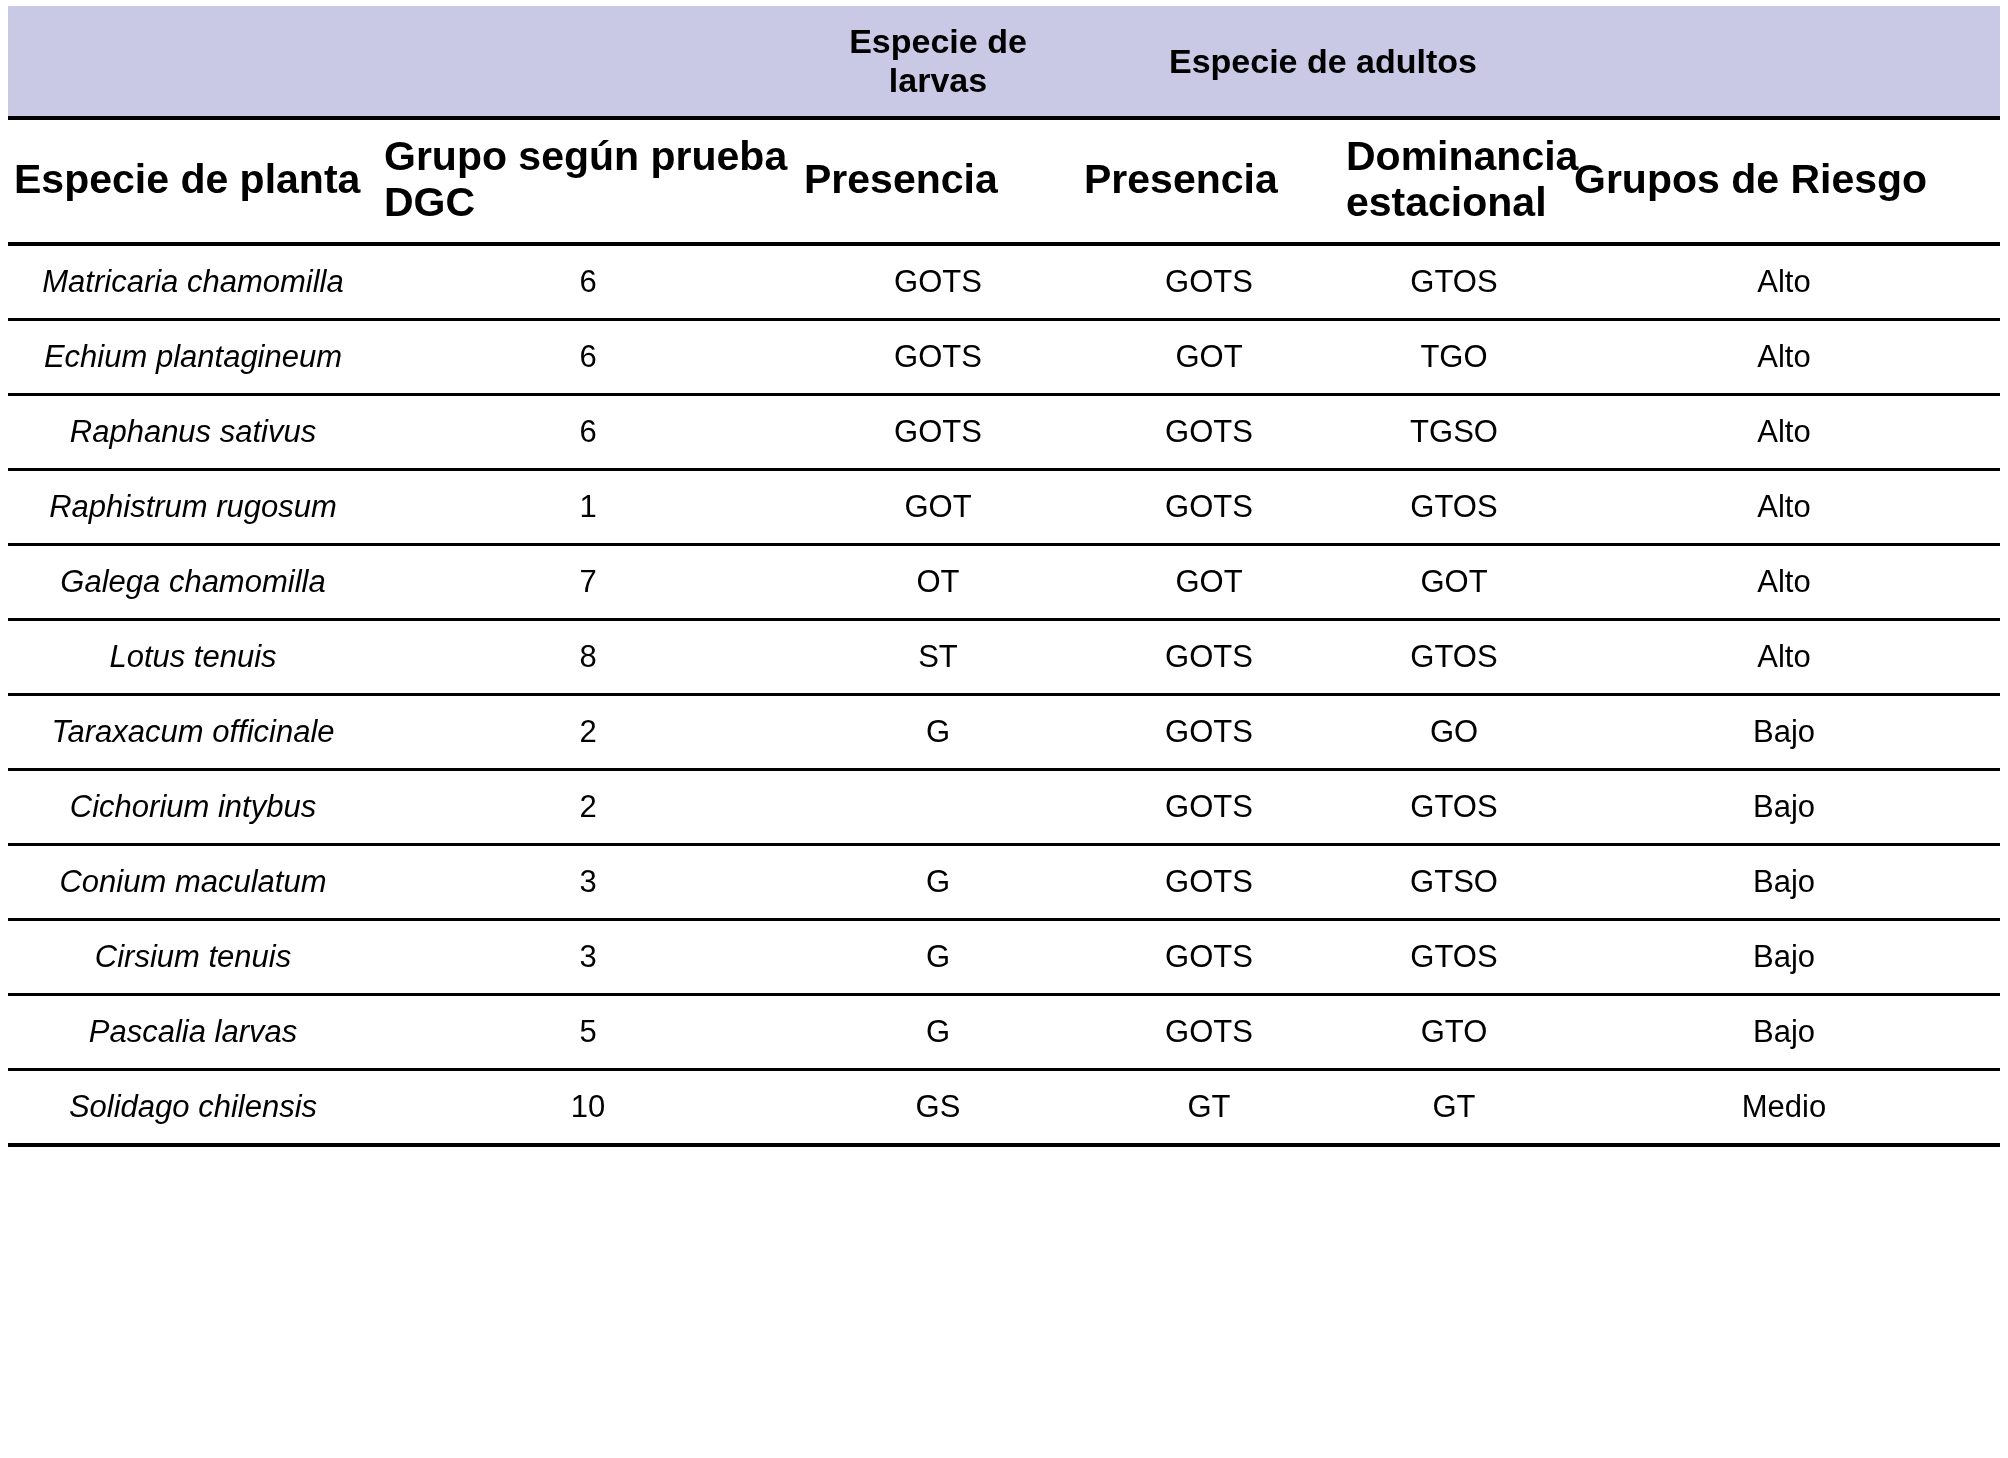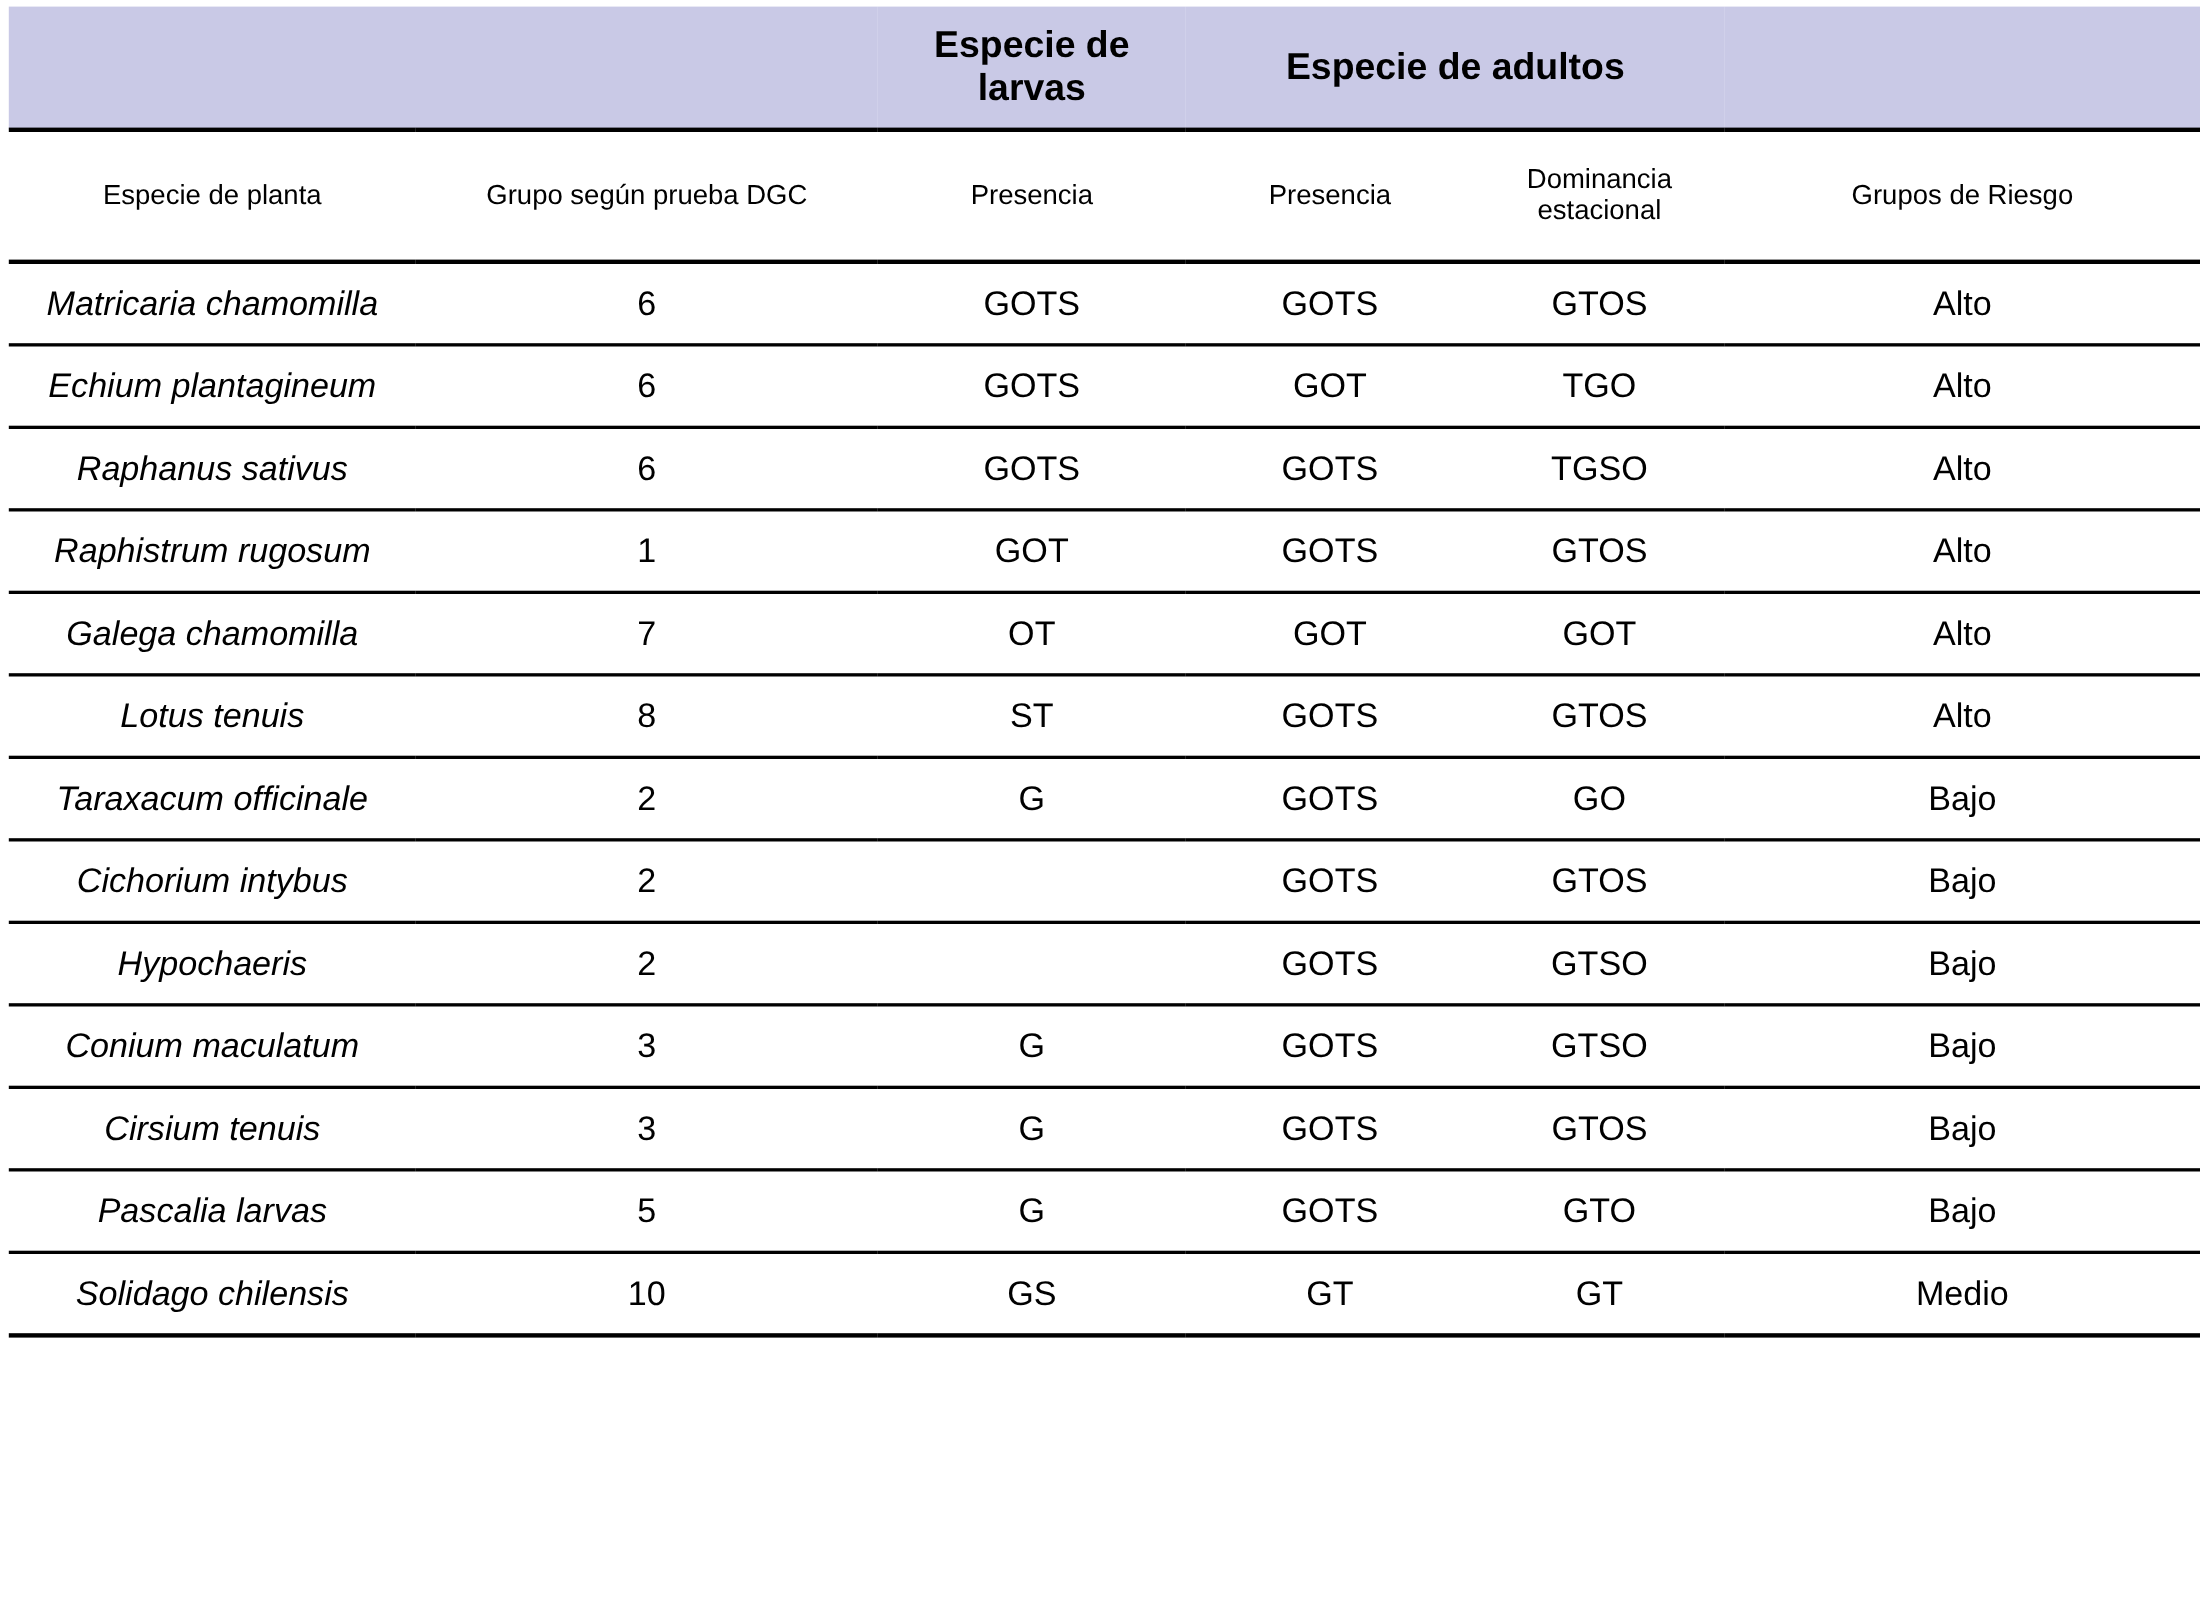--- a/index.html
+++ b/index.html
@@ -48,23 +48,23 @@
   tr.group-header th.blank {
     background: #c9c9e6;
   }
   tr.group-header th.grp-larvas,
   tr.group-header th.grp-adultos {
     background: #c9c9e6;
   }
 
   
   tr.col-header th {
-    font-size: 25px;
-    font-weight: normal;
-    text-align: center;
+    font-size: 41px;
+    font-weight: bold;
+    text-align: left;
     vertical-align: middle;
     padding: 14px 6px 16px 6px;
     height: 86px;
     border-top: 4px solid #000;
     border-bottom: 4px solid #000;
     line-height: 1.12;
   }
 
   
   tr.data-row td {
@@ -171,28 +171,20 @@
         </tr>
         <tr class="data-row">
           <td class="species">Cichorium intybus</td>
           <td>2</td>
           <td></td>
           <td>GOTS</td>
           <td>GTOS</td>
           <td>Bajo</td>
         </tr>
         <tr class="data-row">
-          <td class="species">Hypochaeris</td>
-          <td>2</td>
-          <td></td>
-          <td>GOTS</td>
-          <td>GTSO</td>
-          <td>Bajo</td>
-        </tr>
-        <tr class="data-row">
           <td class="species">Conium maculatum</td>
           <td>3</td>
           <td>G</td>
           <td>GOTS</td>
           <td>GTSO</td>
           <td>Bajo</td>
         </tr>
         <tr class="data-row">
           <td class="species">Cirsium tenuis</td>
           <td>3</td>

